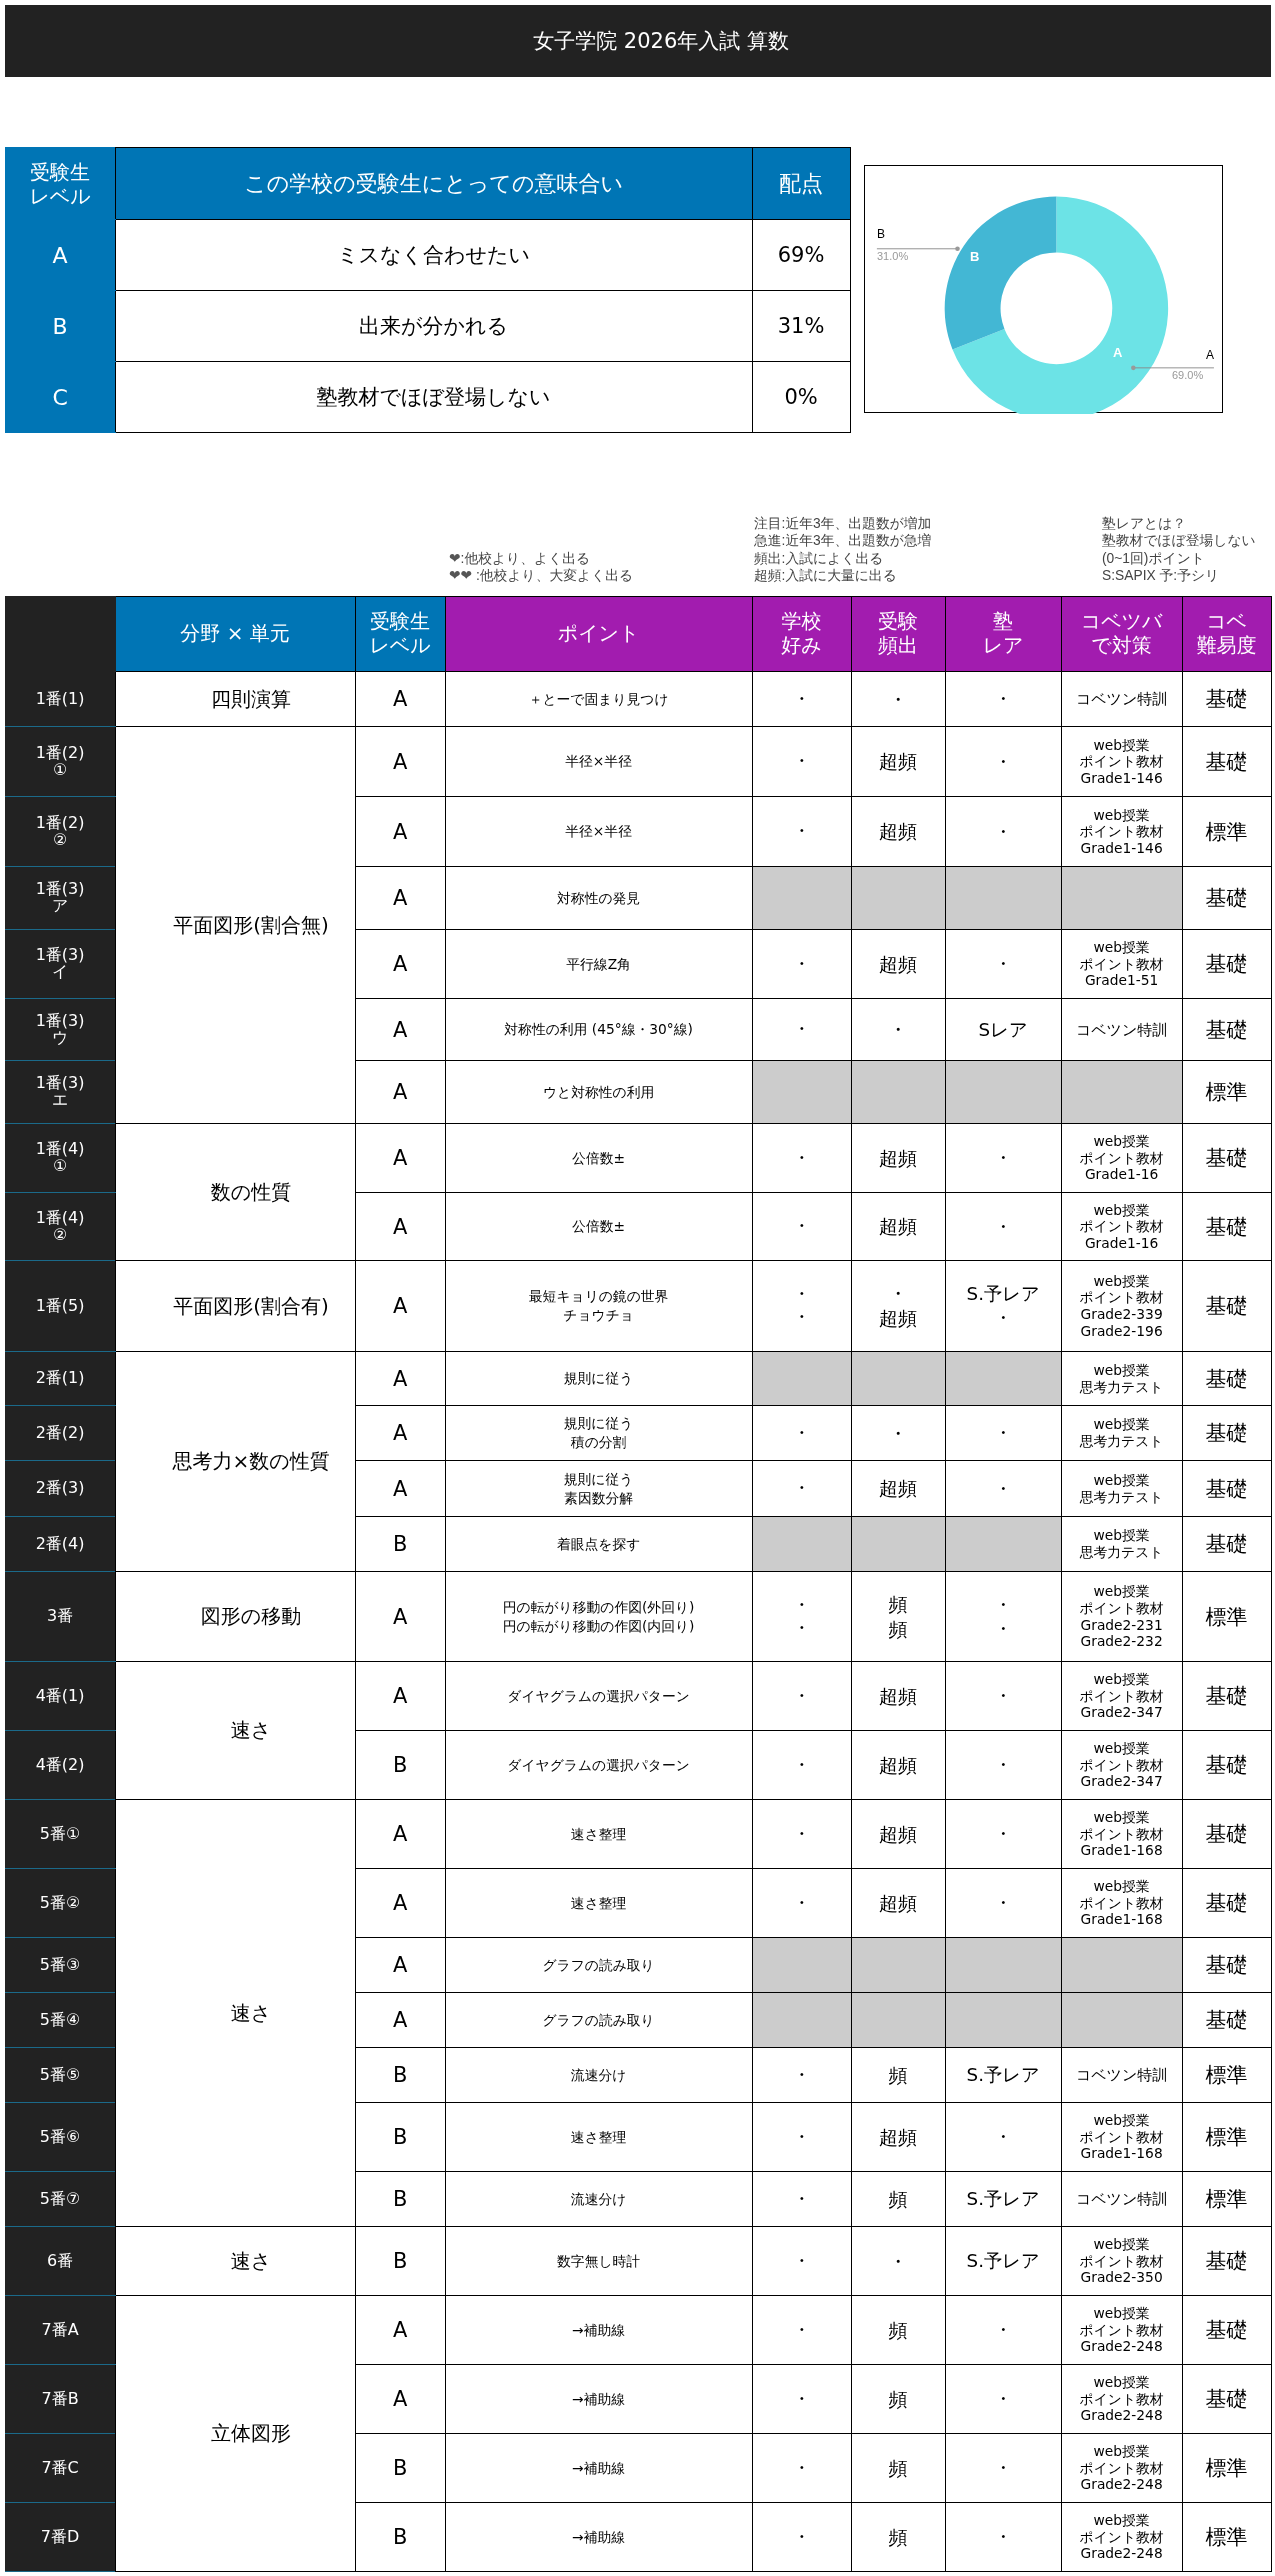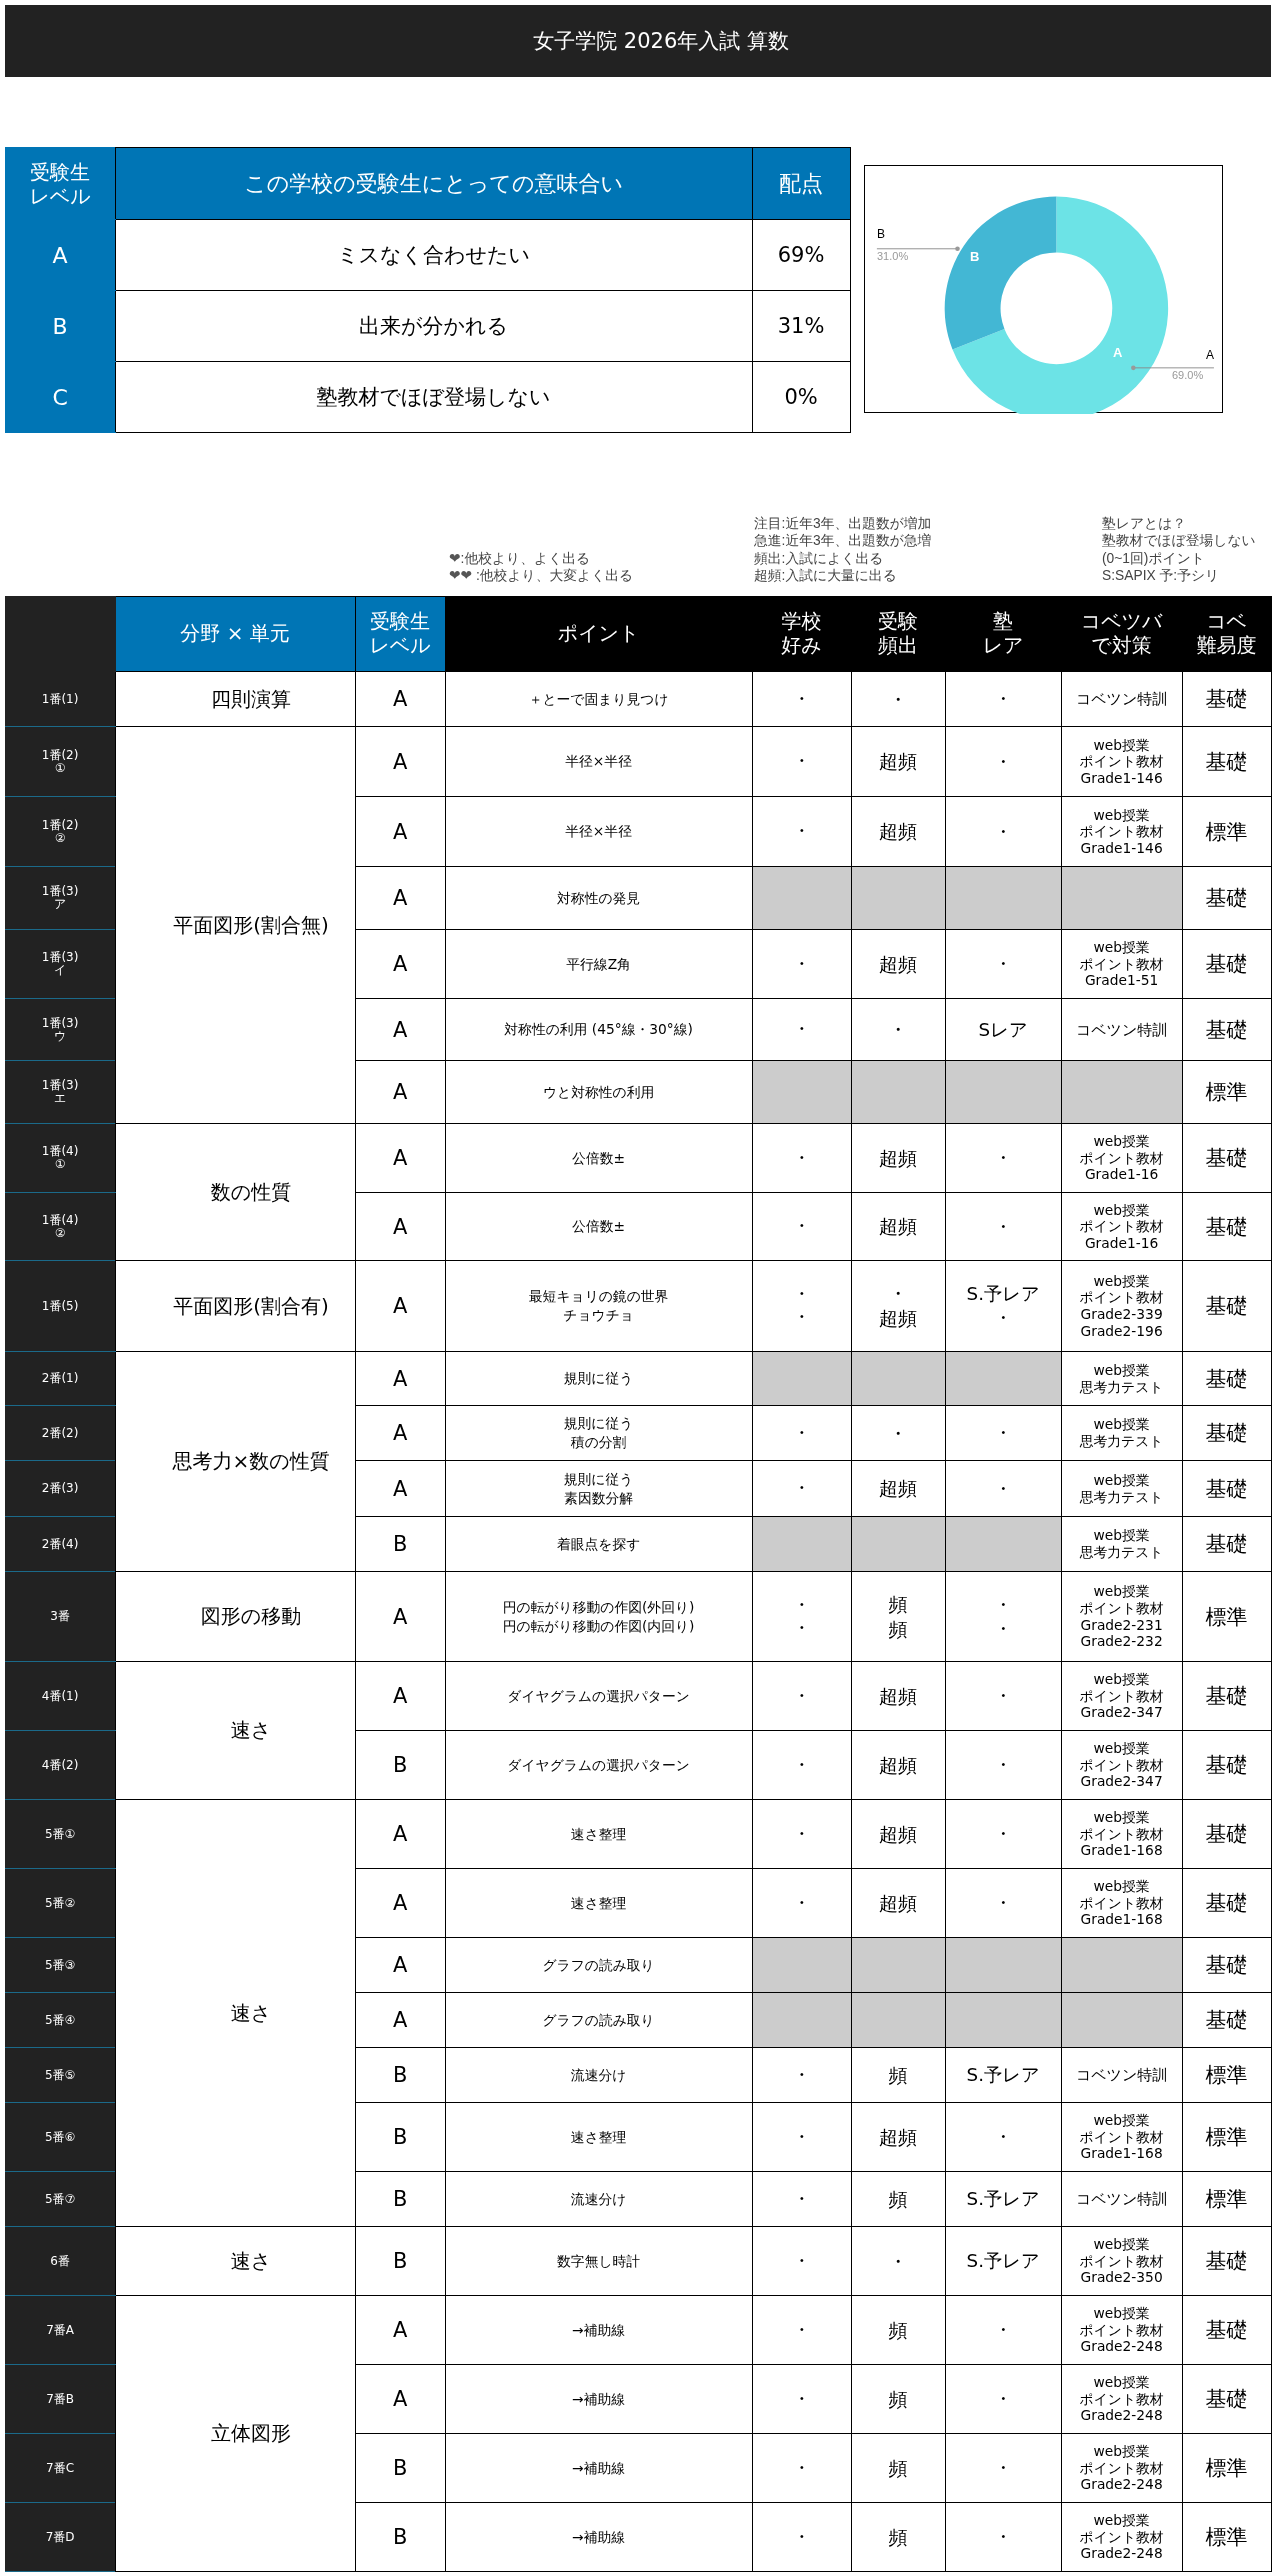--- a/index.html
+++ b/index.html
@@ -30,23 +30,23 @@
   
   .legend { position: absolute; font-size: 13.8px; color: #444; line-height: 17.4px; font-family: "Liberation Sans", sans-serif; }
   .legend div { white-space: nowrap; }
   .heart { color: #555; }
 
   
   .main-table { position: absolute; left: 4.6px; top: 596px; border-collapse: collapse; table-layout: fixed; }
   .main-table td, .main-table th { border: 1.4px solid #000; text-align: center; vertical-align: middle; overflow: hidden; }
   .main-table th { color: #fff; font-weight: normal; font-size: 20px; line-height: 1.18; height: 75px; }
   .main-table th.blue { background: #0075b5; }
-  .main-table th.red { background: #000000; }
+  .main-table th.red { background: #a21caf; }
   .main-table th.dark { background: #222222; border-color: #222; }
-  .main-table td.qno { background: #222222; color: #fff; font-size: 12px; line-height: 1.05; border-left-color: #222; border-right-color: #000; border-top: 1.4px solid #1b6a8a; border-bottom: 1.4px solid #1b6a8a; }
+  .main-table td.qno { background: #222222; color: #fff; font-size: 16px; line-height: 1.05; border-left-color: #222; border-right-color: #000; border-top: 1.4px solid #1b6a8a; border-bottom: 1.4px solid #1b6a8a; }
   .main-table td.field { font-size: 20px; padding-left: 32px; }
   .main-table td.lvl { font-size: 21px; }
   .main-table td.point { font-size: 13.8px; line-height: 1.35; }
   .main-table td.mark { font-size: 18.3px; line-height: 1.25; }
   .main-table td.freq { font-size: 19px; line-height: 1.3; }
   .main-table td.rare { font-size: 18.3px; line-height: 1.3; }
   .main-table td.cov { font-size: 13.8px; line-height: 1.2; }
   .main-table td.cov.small { font-size: 15px; }
   .main-table td.diff { font-size: 21px; }
   .main-table td.gray { background: #cccccc; }

